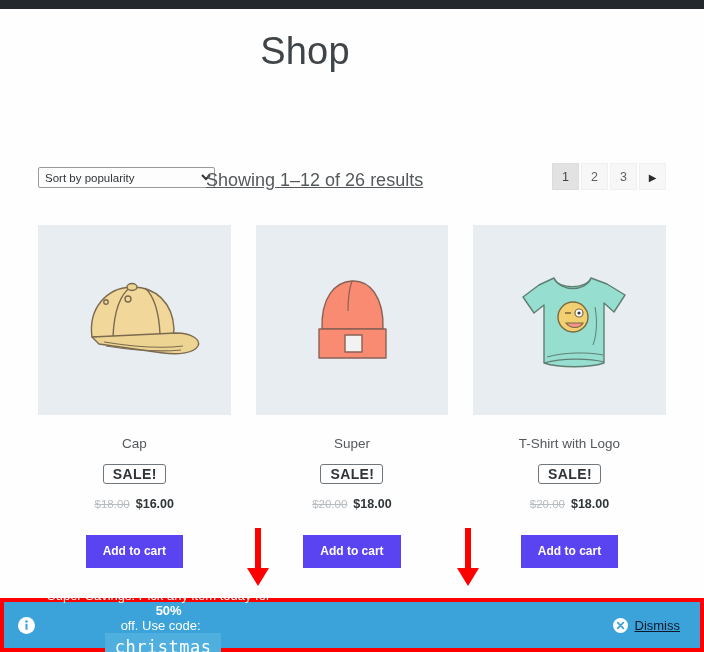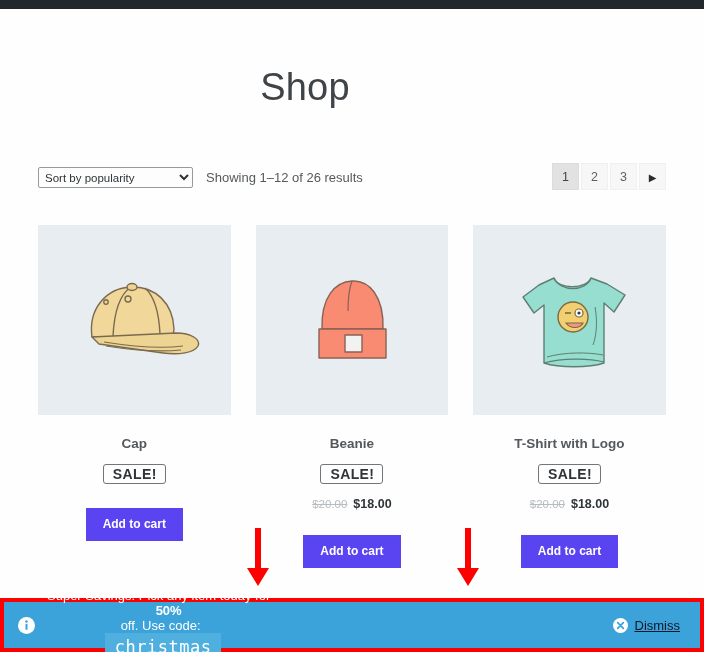--- a/index.html
+++ b/index.html
@@ -17,43 +17,43 @@
     background:#23282d;
   }
 
   
   .page-title {
     position: absolute; left:0; top:26px; width:610px;
     text-align:center;
     font-size: 38px; font-weight: 400; color:#3f4448;
     letter-spacing: 0.2px;
     line-height: 50px;
-    margin-top: 36px;
   }
 
   
   .content { position:absolute; left:38px; top:160px; width:628px; }
 
   
   .shop-toolbar {
     position:absolute; left:0; top:0; width:628px; height:40px;
   }
   .orderby {
     position:absolute; left:0; top:7px;
-    width:155px; height:21px;
+    width:177px; height:21px;
     font-family:"Liberation Sans", sans-serif;
     font-size:11.5px; color:#2f3437;
     border:1px solid #9a9a9a; border-radius:2px;
     background:#fdfdfd;
     padding:0 2px;
   }
   .result-count {
     position:absolute; left:168px; top:10px;
-    font-size:13px; color:#55595c;
+    font-size:18px; color:#55595c;
     white-space:nowrap;
+    text-decoration:underline;
   }
 
   .pagination { position:absolute; right:0; top:3px; display:flex; gap:2px; }
   .page-num {
     width:27px; height:27px; line-height:27px; text-align:center;
     font-size:12.5px; color:#5b6166;
     background:#f7f7f7; border:1px solid #f0f0f0;
     text-decoration:none; display:block;
   }
   .page-num.current { background:#e2e2e2; border-color:#dcdcdc; color:#3f4448; }
@@ -69,21 +69,21 @@
   .product-thumb {
     width:192.6px; height:190px;
     background:#e8edf1;
     position:relative; overflow:hidden;
     display:flex; align-items:center; justify-content:center;
   }
   .product-thumb svg { display:block; }
 
   .product-title {
     margin-top:21px;
-    font-size:13.5px; color:#55595c; font-weight:700;
+    font-size:13.5px; color:#55595c; font-weight:400;
     line-height:16px;
   }
   .sale-badge {
     display:inline-block; margin-top:12px;
     font-size:14px; font-weight:700; letter-spacing:.4px;
     color:#2f3437;
     border:1px solid #6f767c; border-radius:3px;
     padding:3px 8px 3px 9px;
     line-height:12px;
   }
@@ -190,35 +190,38 @@
               <path d="M45 97 C70 101 100 104 124 101" fill="none" stroke-width="1.1"></path>
               <path d="M47 101 C72 105 100 107 122 105" fill="none" stroke-width="1.1"></path>
               <ellipse cx="73" cy="42" rx="5" ry="3.5" fill="#eed492"></ellipse>
               <circle cx="69" cy="54" r="3" fill="none"></circle>
               <circle cx="47" cy="57" r="2.2" fill="none"></circle>
             </g>
           </svg>
         </div>
         <h2 class="product-title">Cap</h2>
         <div><span class="sale-badge">SALE!</span></div>
+        <div class="price">
+          <span class="old">$18.00</span><span class="new">$16.00</span>
+        </div>
         <a class="add-to-cart">Add to cart</a>
       </div>
 
       <div class="product">
         <div class="product-thumb">
           <svg width="150" height="150" viewBox="0 0 150 150">
             <g stroke="#8a6255" stroke-width="1.4" stroke-linejoin="round">
               <path d="M45 84 C44 52 58 37 75 36 C92 35 107 51 106 84 Z" fill="#f98b72"></path>
               <path d="M75 36 C72 44 71 56 71 66" fill="none" stroke-width="1.2"></path>
               <path d="M42 84 L109 84 L109 113 L42 113 Z" fill="#f98b72"></path>
               <rect x="68" y="90" width="17" height="17" fill="#f2f2f2"></rect>
             </g>
           </svg>
         </div>
-        <h2 class="product-title">Beanie</h2>
+        <h2 class="product-title">Super</h2>
         <div><span class="sale-badge">SALE!</span></div>
         <div class="price">
           <span class="old">$20.00</span><span class="new">$18.00</span>
         </div>
         <a class="add-to-cart">Add to cart</a>
       </div>
 
       <div class="product">
         <div class="product-thumb">
           <svg width="150" height="150" viewBox="0 0 150 150">

